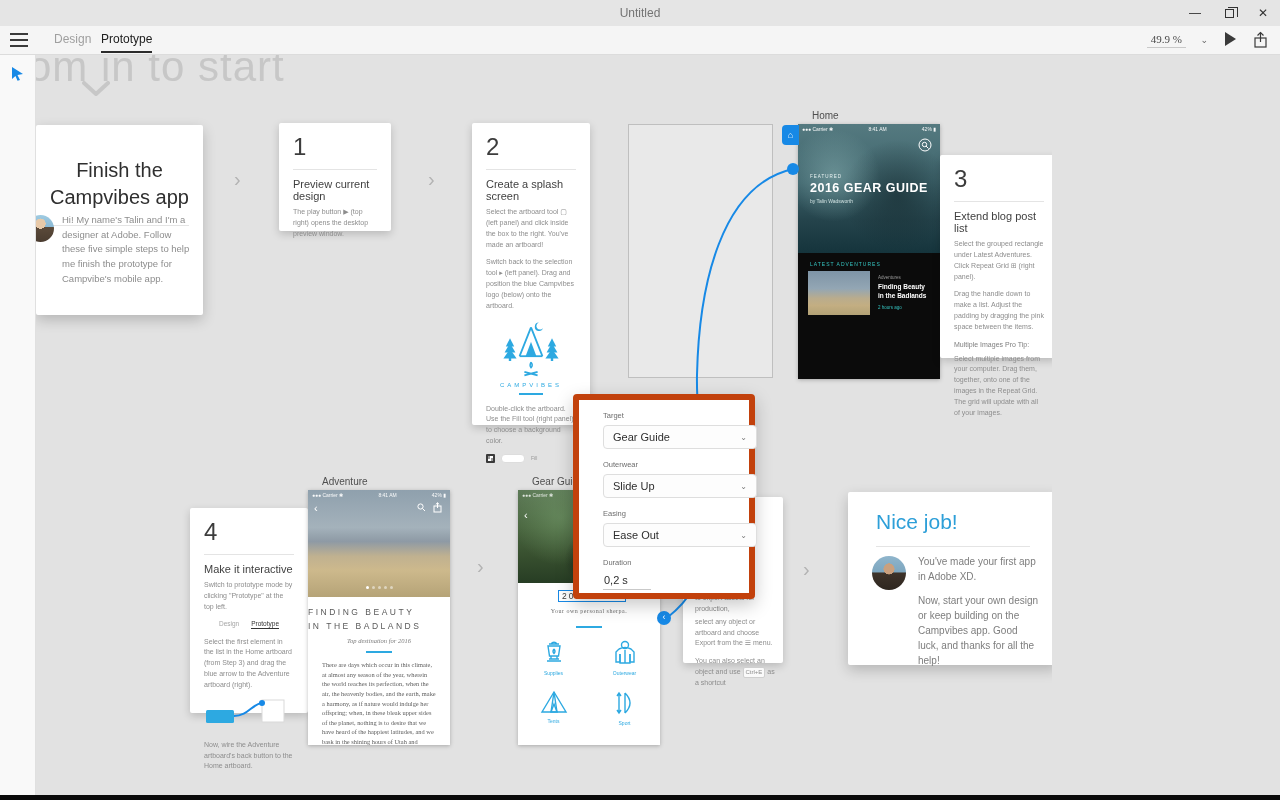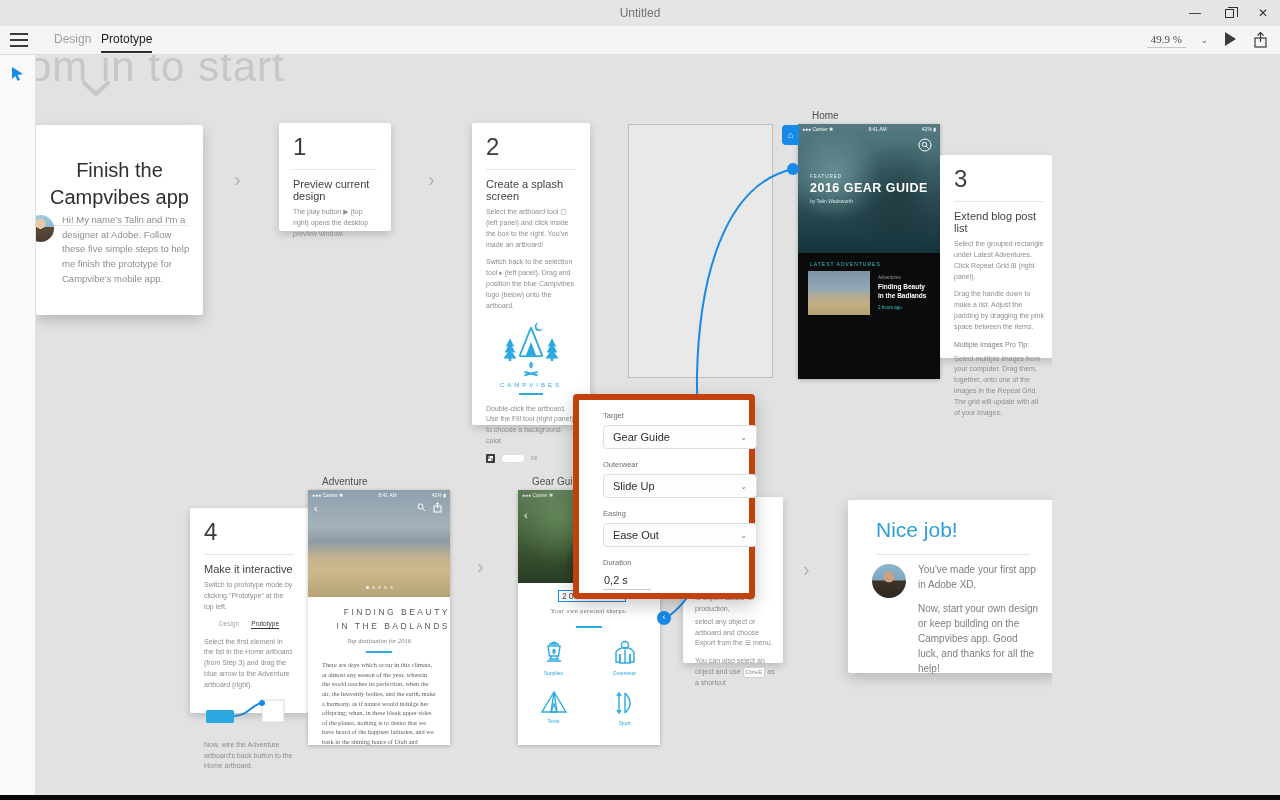--- a/index.html
+++ b/index.html
@@ -66,21 +66,21 @@
   .blog-cat { position:absolute; left:80px; top:22px; font-size:4.5px; color:#9a9a9a; }
   .blog-title { position:absolute; left:80px; top:29px; font-size:6.5px; font-weight:bold; color:#fff; line-height:1.4; width:52px; }
   .blog-time { position:absolute; left:80px; top:52px; font-size:4.5px; color:#35c3c0; }
   .home-badge { position:absolute; left:746px; top:70px; width:17px; height:20px; background:#1789e6; border-radius:4px 0 0 4px; color:#fff; font-size:9px; text-align:center; line-height:20px; z-index:6; }
 
   .photo-badlands { top:0; height:107px; background:
       linear-gradient(180deg, #8fa0ad 0%, #a4b2bb 35%, #8e9aa5 48%, #c0b190 62%, #cdb98c 75%, #b5a377 100%); }
   .carousel-dots { position:absolute; left:0; right:0; top:96px; display:flex; justify-content:center; gap:3px; z-index:3; }
   .carousel-dots span { width:3px; height:3px; border-radius:50%; background:rgba(255,255,255,.5); }
   .carousel-dots span:first-child { background:#fff; }
-  .adv-title { text-align:right; font-size:8.5px; letter-spacing:2.5px; color:#5a5a5a; line-height:1.6; }
+  .adv-title { text-align:left; font-size:8.5px; letter-spacing:2.5px; color:#5a5a5a; line-height:1.6; }
   .adv-sub { text-align:center; font-family:"Liberation Serif", serif; font-style:italic; font-size:6.5px; color:#7c7c7c; margin-top:4px; }
   .blue-rule { width:26px; height:2px; background:#2da9e1; margin:7px auto; }
   .adv-body { font-family:"Liberation Serif", serif; font-size:6.4px; line-height:1.5; color:#5f5f5f; padding:0 14px; }
 
   .photo-forest { top:0; height:93px; background:
       radial-gradient(circle at 55% 75%, rgba(10,20,15,.75), transparent 30%),
       radial-gradient(circle at 30% 30%, rgba(120,160,110,.5), transparent 40%),
       linear-gradient(180deg, #5d7a57 0%, #49653f 40%, #38502f 70%, #273d24 100%); }
   .gg-title-sel { position:absolute; left:40px; top:100px; width:68px; height:12px; border:1px solid #1789e6; background:#fff; font-size:8.5px; color:#3a3a3a; letter-spacing:2px; padding-left:3px; line-height:11px; }
   .gg-sub { position:absolute; left:0; right:0; top:118px; text-align:center; font-family:"Liberation Serif", serif; font-size:6px; color:#6f6f6f; letter-spacing:.5px; }
@@ -398,21 +398,21 @@
       <div class="step-body" style="margin-bottom:0;">
         <span>You can also select an object and use</span>
         <span class="kbd">Ctrl+E</span>
         <span>as a shortcut</span>
       </div>
     </div>
   </div>
 
   <div class="conn-chevron" style="left:767px; top:503px;">›</div>
 
-  <div class="card" style="left:812px; top:437px; width:210px; height:173px; box-shadow:0 5px 14px rgba(0,0,0,.2); padding:18px 28px;margin-top:8px;">
+  <div class="card" style="left:812px; top:437px; width:210px; height:173px; box-shadow:0 5px 14px rgba(0,0,0,.2); padding:18px 28px;">
     <div class="nicejob-title">Nice job!</div>
     <div class="step-divider" style="margin:12px 0;"></div>
     <div class="avatar" style="position:absolute; left:24px; top:64px; width:34px; height:34px; background:
       radial-gradient(circle at 50% 38%, #caa07e 20%, transparent 21%),
       linear-gradient(180deg, #8fb5cc 0%, #7da6bf 48%, #3e332a 49%, #2e261f 100%);"></div>
     <div style="position:absolute; left:70px; top:62px; width:122px;">
       <div class="nice-body">You've made your first app in Adobe XD.</div>
       <div class="nice-body">Now, start your own design or keep building on the Campvibes app. Good luck, and thanks for all the help!</div>
     </div>
   </div>

